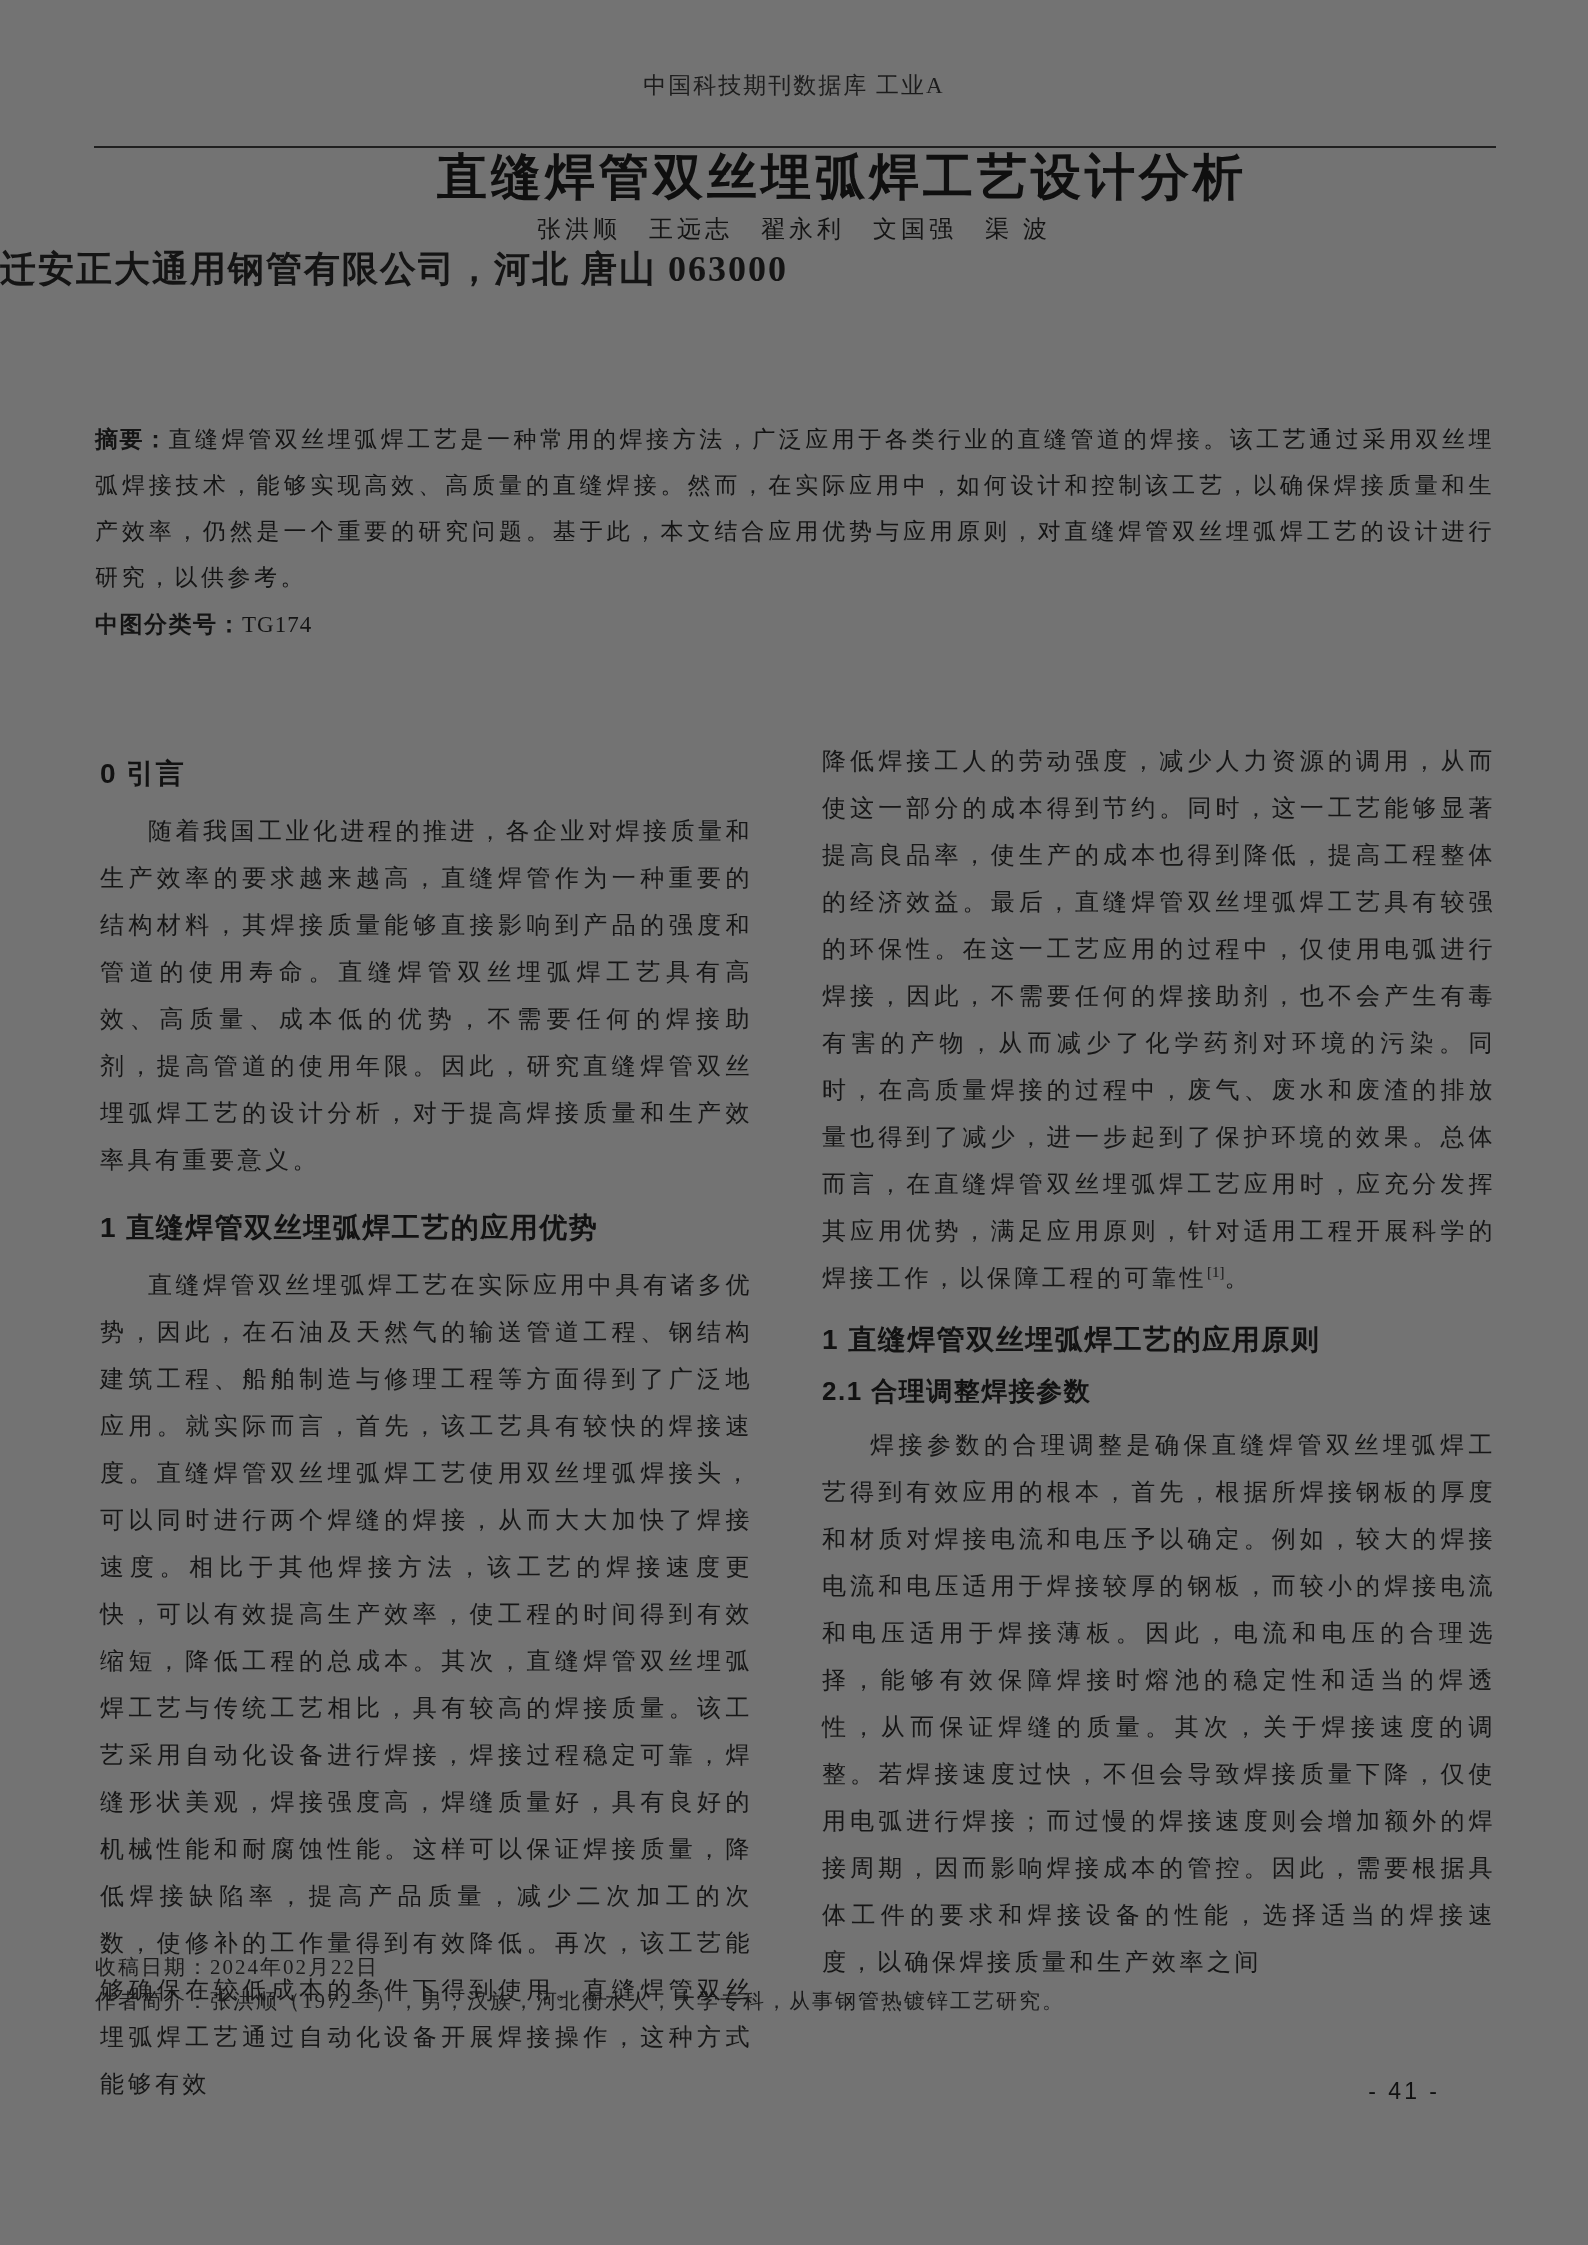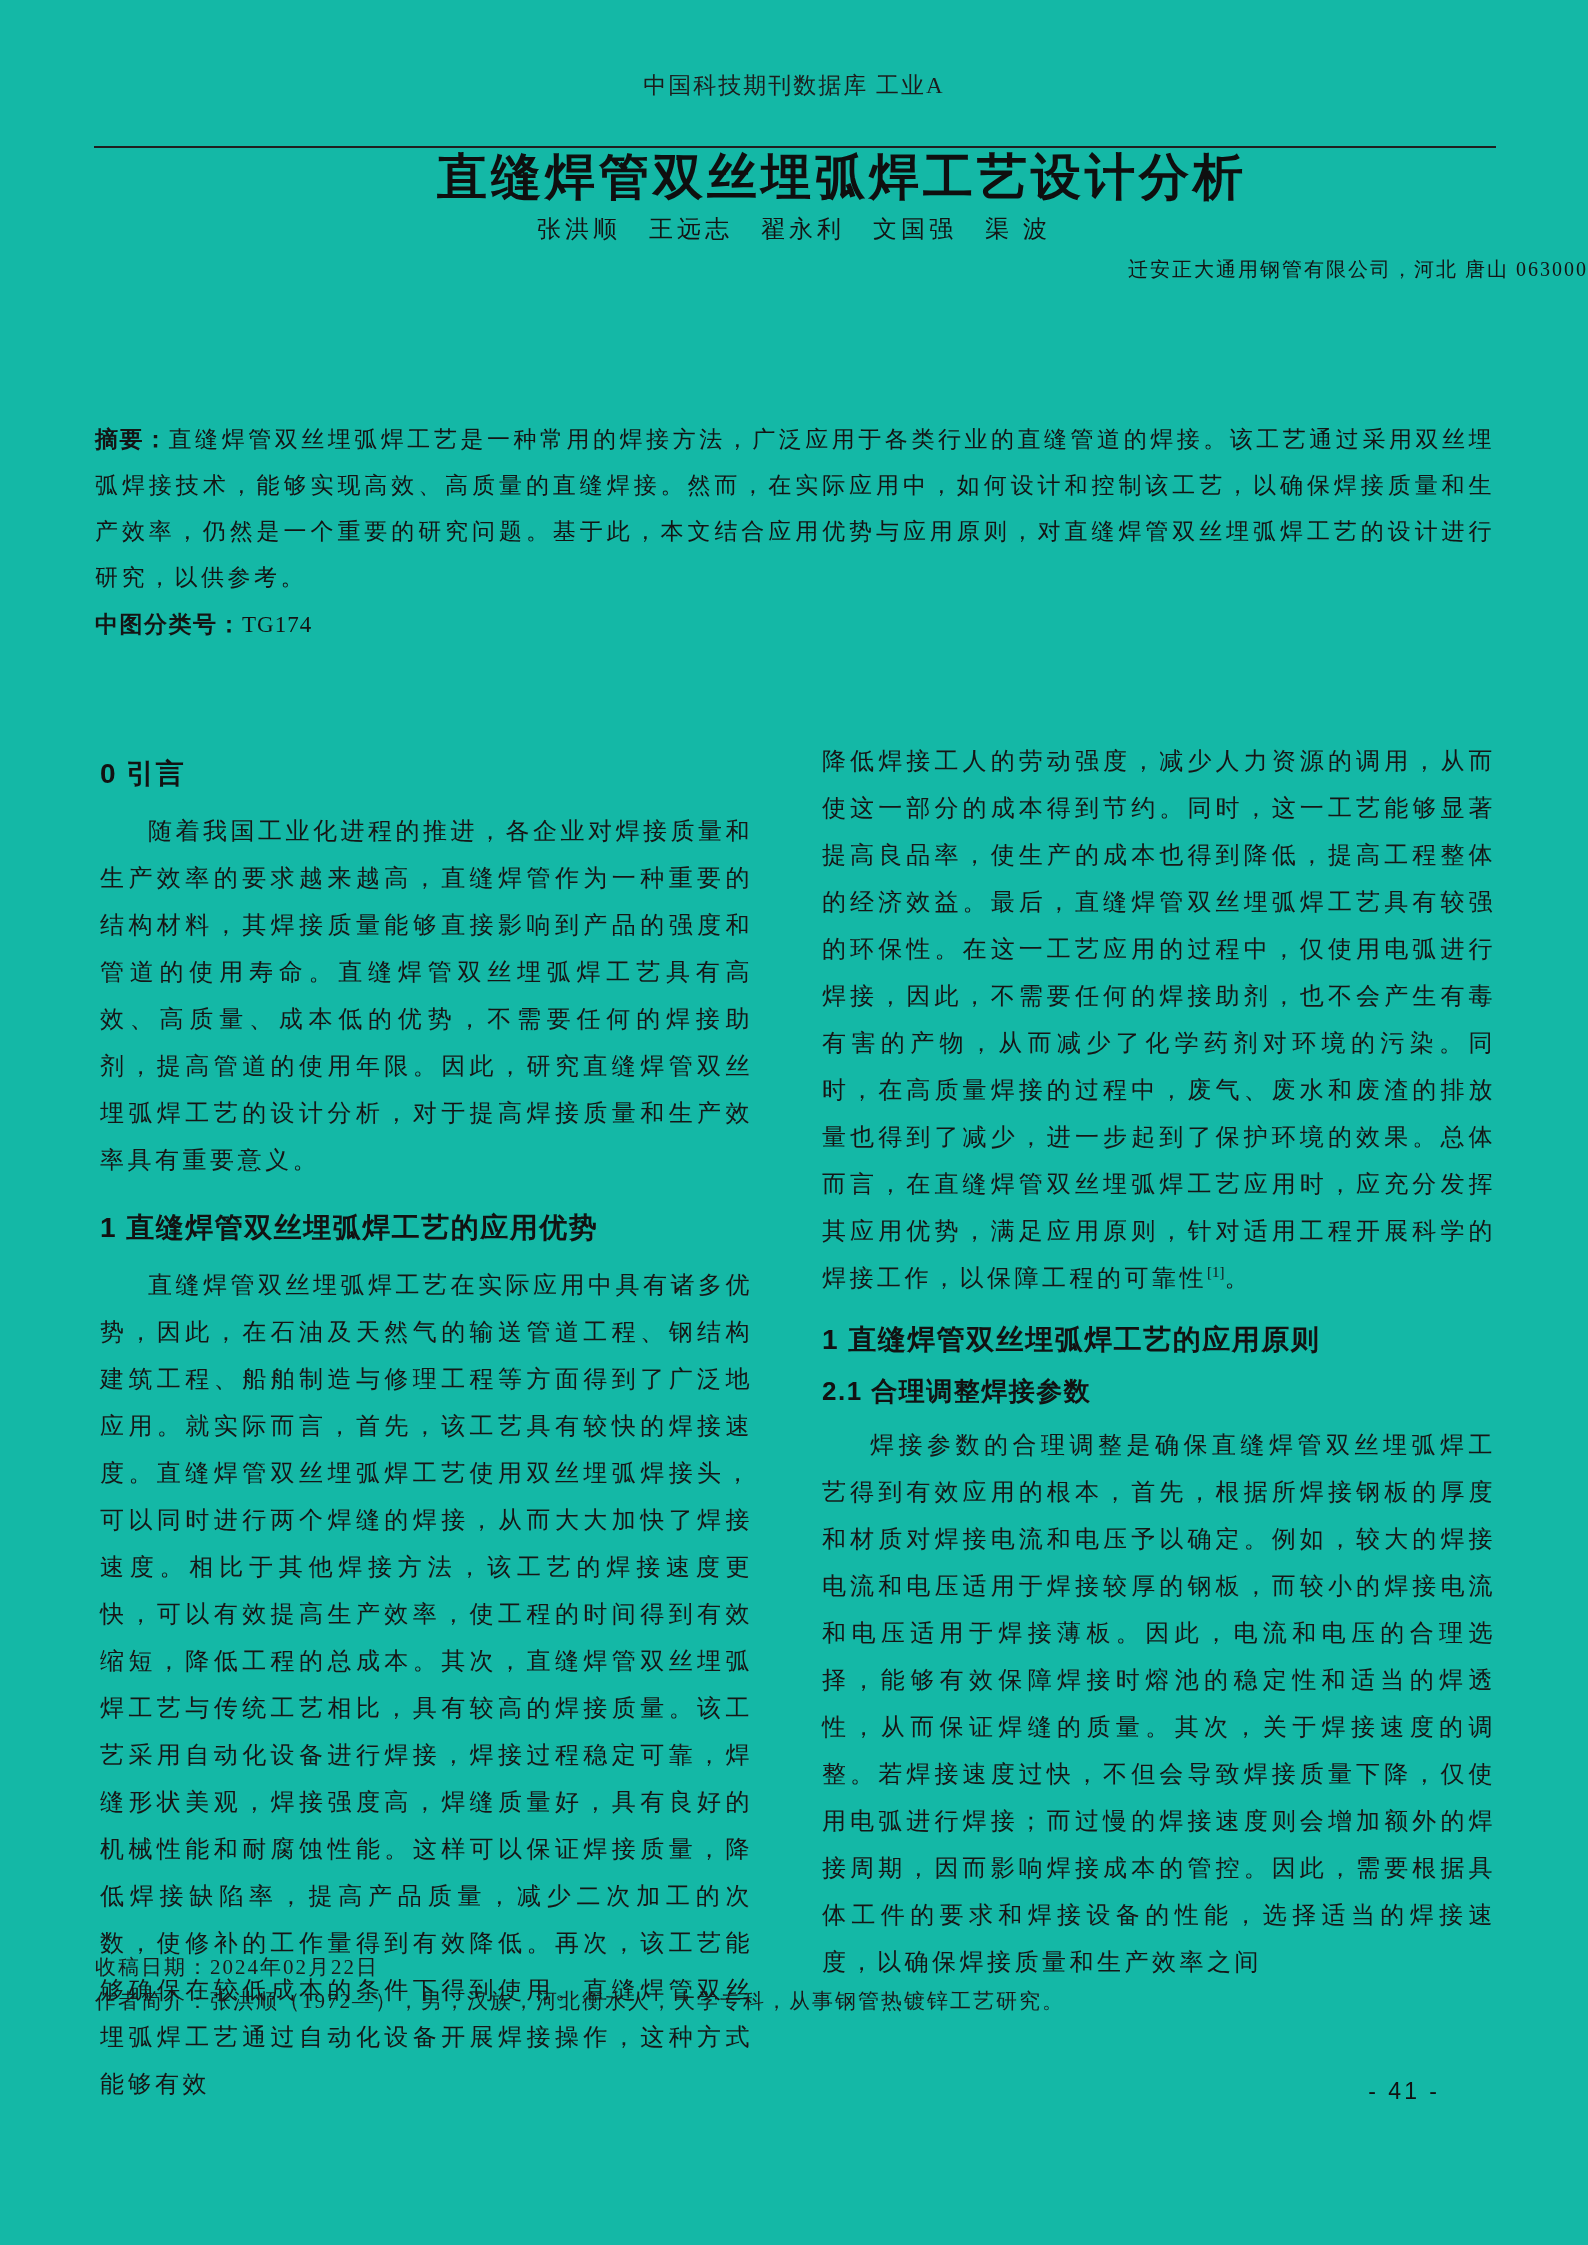--- a/index.html
+++ b/index.html
@@ -1,19 +1,19 @@
 <!DOCTYPE html>
 <html><head>
 <meta charset="utf-8">
 <style>
   html, body { margin:0; padding:0; background:#ffffff; }
   .page {
     position:relative;
     width:1588px; height:2245px;
-    background:#14b8a6;
+    background:#737373;
     color:#141414;
     font-family:"Liberation Serif","DejaVu Serif",serif;
     overflow:hidden;
   }
   .page-header {
     position:absolute; top:70px; left:0; width:100%;
     text-align:center; font-size:23px; letter-spacing:2px; color:#1c1c1c;
   }
   .header-rule {
     position:absolute; top:146px; left:94px; width:1402px;
@@ -26,21 +26,21 @@
     font-weight:bold; font-size:50px; line-height:58px; letter-spacing:4px;
     color:#0f0f0f;
     padding-left:48px;
   }
   .authors {
     position:absolute; top:212px; left:0; width:100%;
     text-align:center; font-size:24px; line-height:34px; letter-spacing:4px;
   }
   .affiliation {
     position:absolute; top:252px; left:0; width:100%;
-    text-align:right; font-size:20px; line-height:34px; letter-spacing:2px;
+    text-align:left; font-size:36px; line-height:34px; letter-spacing:2px;font-weight:bold;
   }
   .meta {
     position:absolute; left:95px; top:416px; width:1400px;
   }
   .meta p { margin:0; }
   .abstract, .kv {
     font-size:23px; line-height:46px;
     text-align:justify; text-justify:inter-ideograph;
     letter-spacing:3.5px;
   }

